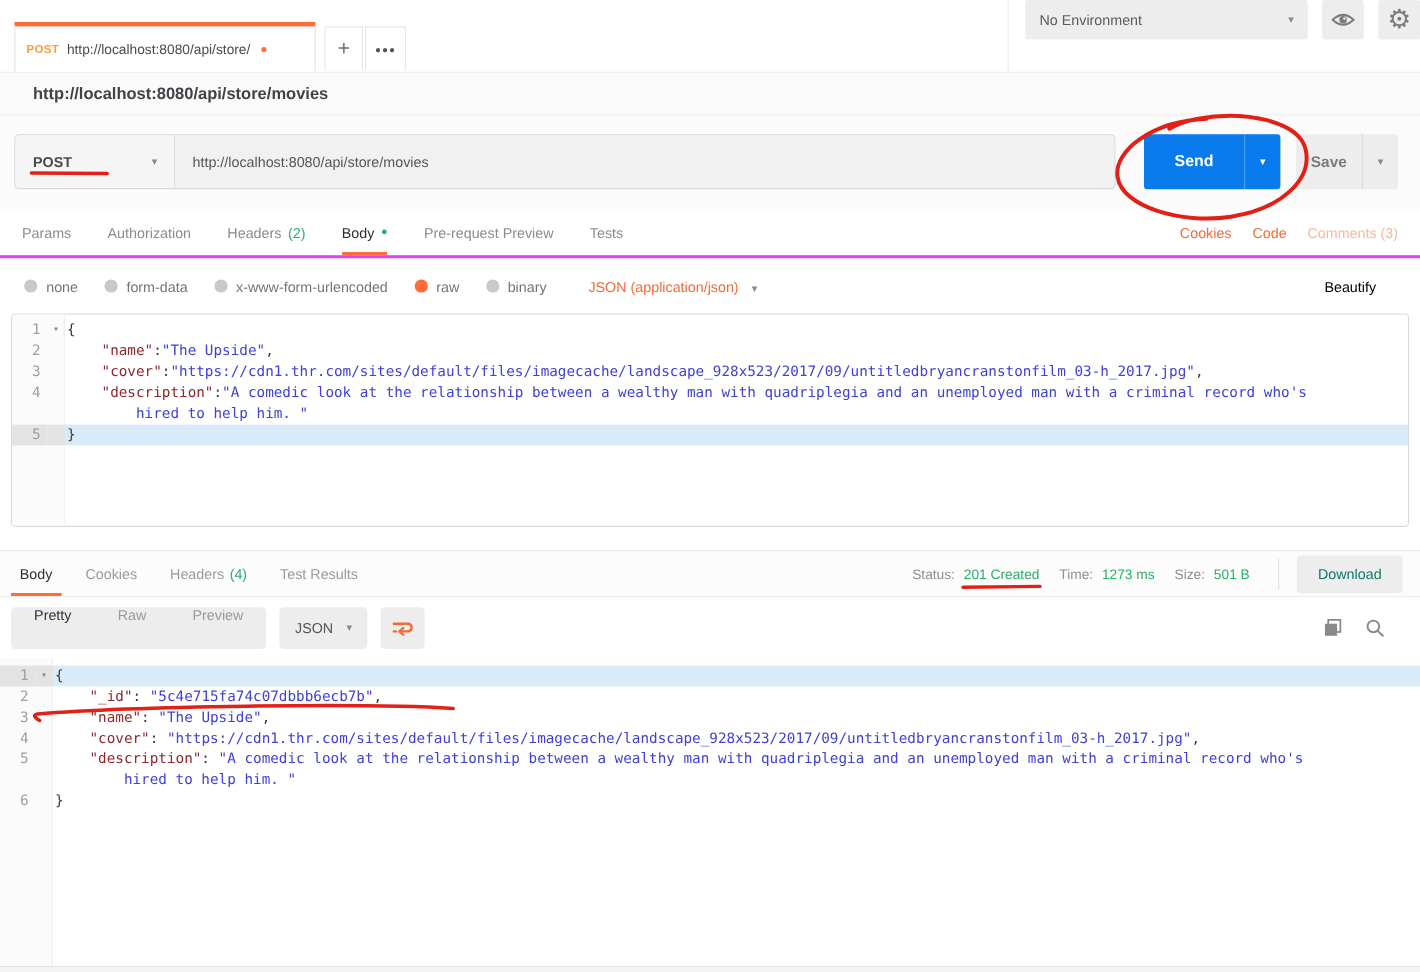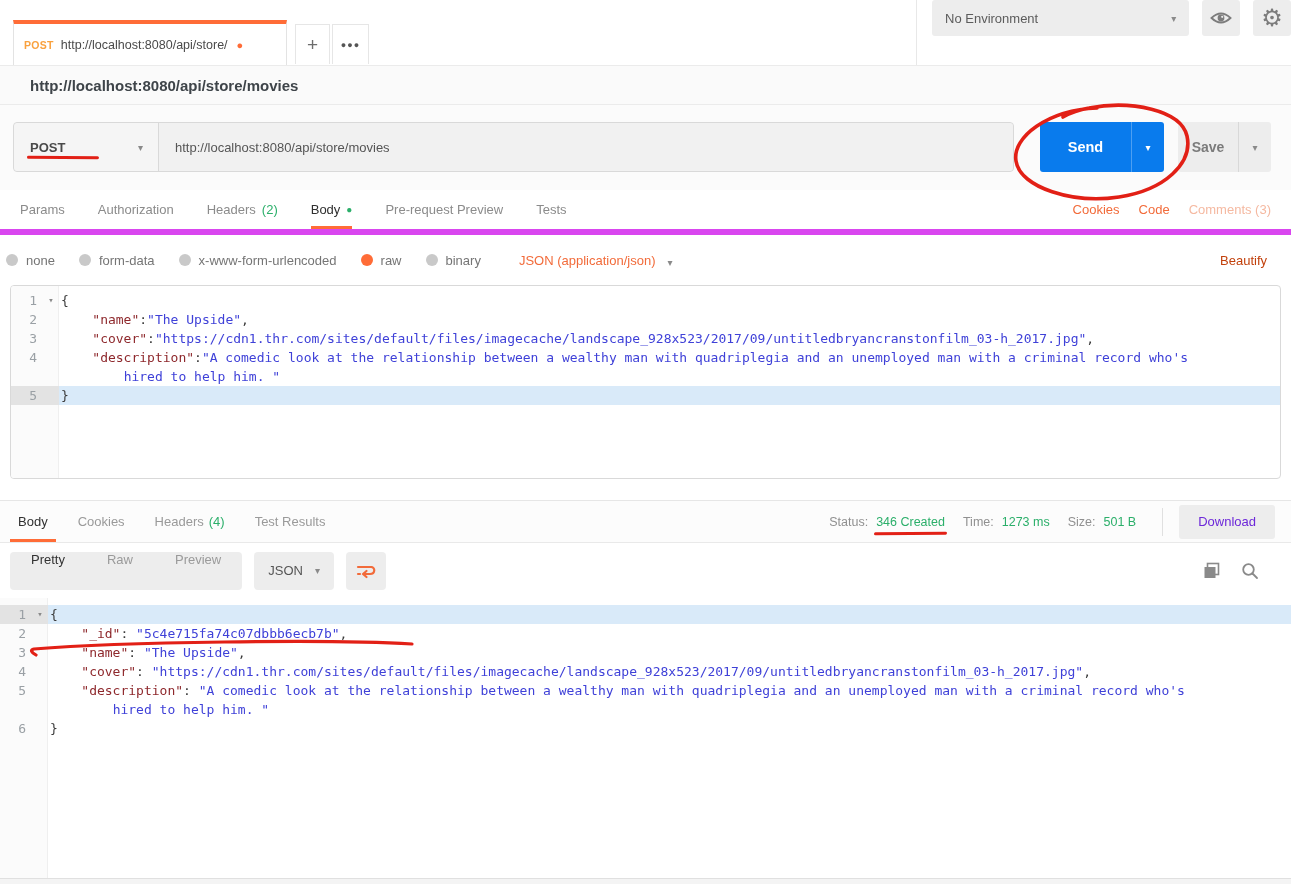--- a/index.html
+++ b/index.html
@@ -58,39 +58,39 @@
   .save-btn { position:absolute; left:1178px; top:17px; height:50px; display:flex;
     background:#ededed; border-radius:3px; color:#7b7b7b; cursor:pointer; }
   .save-btn .lbl { width:60px; display:flex; align-items:center; justify-content:center;
     font-size:14px;font-weight:bold; }
   .save-btn .cr { width:33px; border-left:1px solid #d8d8d8; display:flex;
     align-items:center; justify-content:center; font-size:10px; color:#8a8a8a; }
   .send-circle { position:absolute; left:1000px; top:-10px; width:196px; height:116px;
     pointer-events:none; z-index:5; }
 
   
-  .tabs-row { height:45px; background:#fff; border-bottom:6px solid #d946ef;
+  .tabs-row { height:45px; background:#fff; border-bottom:3px solid #d946ef;
     display:flex; align-items:stretch; padding:0 20px; font-size:13px; color:#8b8b8b; }
   .tabs-row .tab { display:flex; align-items:center; gap:6px; margin-right:33px; cursor:pointer; }
   .tabs-row .tab.active { color:#2f2f2f; box-shadow:inset 0 -3px 0 #ff6c37; }
   .cnt-green { color:#2baf6a; }
   .dot-green { color:#2baf6a; font-size:10px; }
   .tabs-row .right { margin-left:auto; display:flex; align-items:center; gap:19px; }
   .lnk { color:#f26b3a; cursor:pointer; }
   .lnk.faded { color:#f5b9a1; }
 
   
   .radio-row { height:50px; background:#fff; display:flex; align-items:center;
-    padding:0 6px; font-size:13px; color:#757575; }
+    padding:0 22px; font-size:13px; color:#757575; }
   .radio-opt { display:flex; align-items:center; margin-right:24px; cursor:pointer; }
   .radio-dot { width:12px; height:12px; border-radius:50%; background:#c9c9c9; margin-right:8px; }
   .radio-opt.sel .radio-dot { background:#ff6c37; }
   .ct-select { display:flex; align-items:flex-end; gap:12px; margin-left:14px;
     color:#f26b3a; cursor:pointer; }
-  .beautify { margin-left:auto; padding-right:18px; color:#c2410c; cursor:pointer; }
+  .beautify { margin-left:auto; padding-right:18px; color:#000000; cursor:pointer; }
 
   
   .editor { position:relative; background:#fff; font-family:"DejaVu Sans Mono", monospace;
     font-size:13px; line-height:19px; }
   .editor-req { margin:0 10px; height:194px; border:1px solid #d9d9d9; border-radius:4px;
     overflow:hidden; padding-top:5px; }
   .editor-res { height:280px; overflow:hidden; padding-top:7px; }
   .gutter-bg { position:absolute; left:0; top:0; bottom:0; width:48px; background:#fbfbfb;
     border-right:1px solid #efefef; }
   .cl { display:flex; position:relative; }
@@ -115,21 +115,21 @@
   .resp-header .tab.active { color:#303030; box-shadow:inset 0 -3px 0 #ff6c37; }
   .resp-header .meta { margin-left:auto; display:flex; align-items:center; gap:8px;
     padding-right:16px; font-size:12.5px; }
   .meta .lab { color:#909090; }
   .meta .val { color:#2baf6a; margin-right:10px; }
   .meta .val.status { position:relative; }
   .meta .val.status::after { content:""; position:absolute; left:-2px; right:-2px;
     bottom:-6px; height:3px; background:#e22016; border-radius:2px; transform:rotate(-.6deg); }
   .vdiv { width:1px; height:28px; background:#e0e0e0; margin:0 8px; }
   .download-btn { height:34px; padding:0 19px; background:#ededed; border-radius:3px;
-    display:flex; align-items:center; color:#6d28d9; font-size:13px; cursor:pointer; }
+    display:flex; align-items:center; color:#0f766e; font-size:13px; cursor:pointer; }
 
   
   .resp-controls { height:55px; background:#fff; display:flex; align-items:center;
     padding:0 10px; gap:12px; font-size:13px; }
   .seg { background:#ededed; border-radius:4px; height:38px; display:flex; align-items:flex-start; }
   .seg .s-item { padding:0 21px; color:#9a9a9a; cursor:pointer; }
   .seg .s-item.active { color:#333; }
   .json-box { background:#ededed; border-radius:4px; height:38px; display:flex;
     align-items:center; gap:12px; padding:0 14px; color:#555; cursor:pointer; }
   .wrap-btn { background:#ededed; border-radius:4px; height:38px; width:40px;
@@ -298,21 +298,21 @@
     </div>
     <div class="tab">
       <span>Headers</span>
       <span class="cnt-green">(4)</span>
     </div>
     <div class="tab">
       <span>Test Results</span>
     </div>
     <div class="meta">
       <span class="lab">Status:</span>
-      <span class="val status">346 Created</span>
+      <span class="val status">201 Created</span>
       <span class="lab">Time:</span>
       <span class="val">1273 ms</span>
       <span class="lab">Size:</span>
       <span class="val">501 B</span>
       <span class="vdiv"></span>
       <div class="download-btn">
         <span>Download</span>
       </div>
     </div>
   </div>

